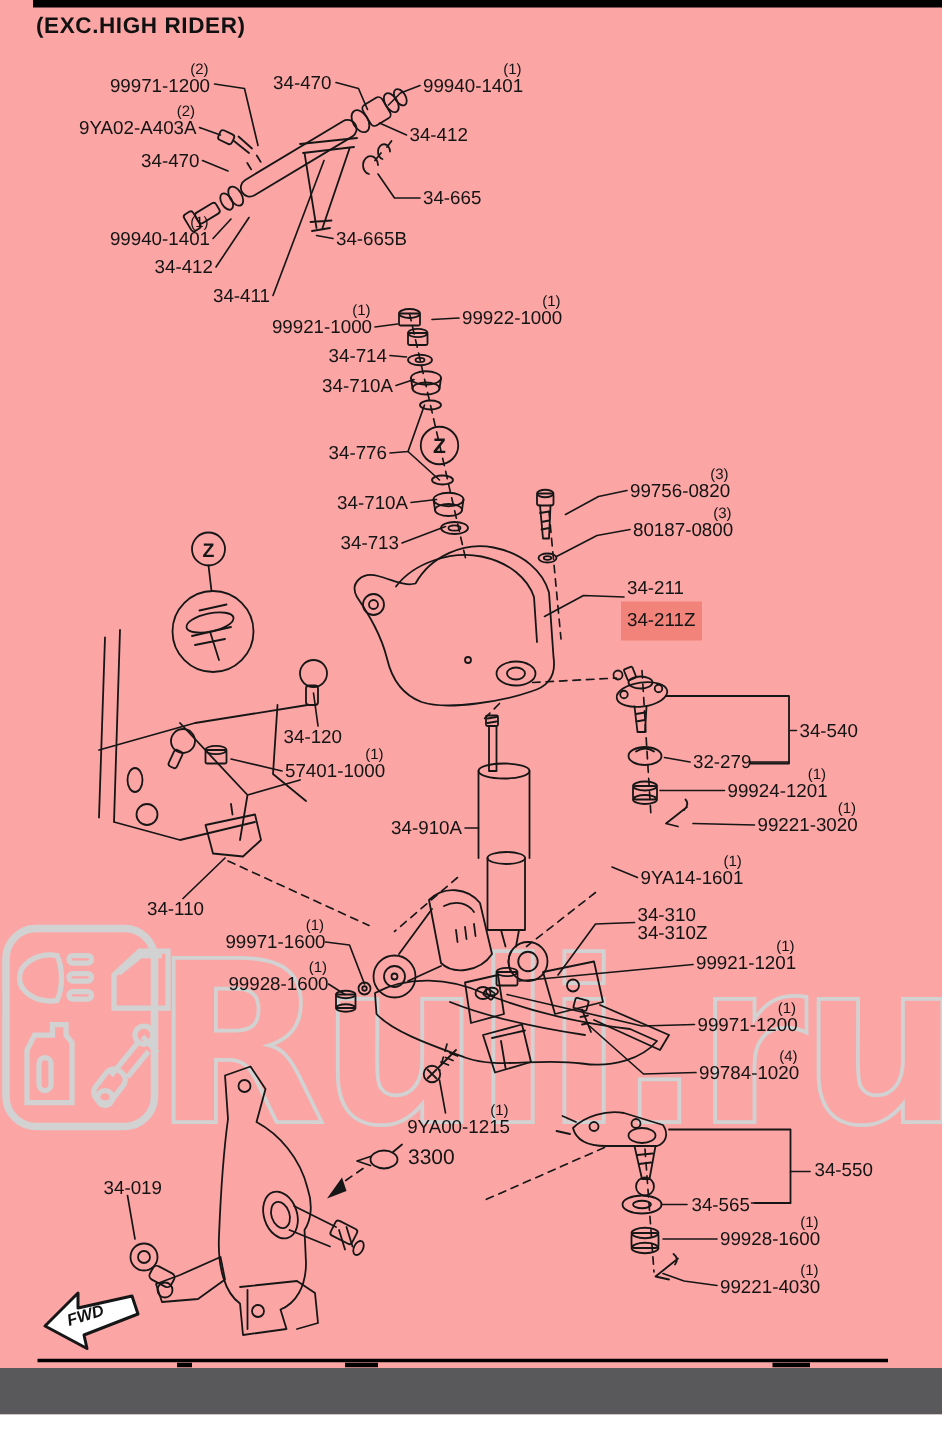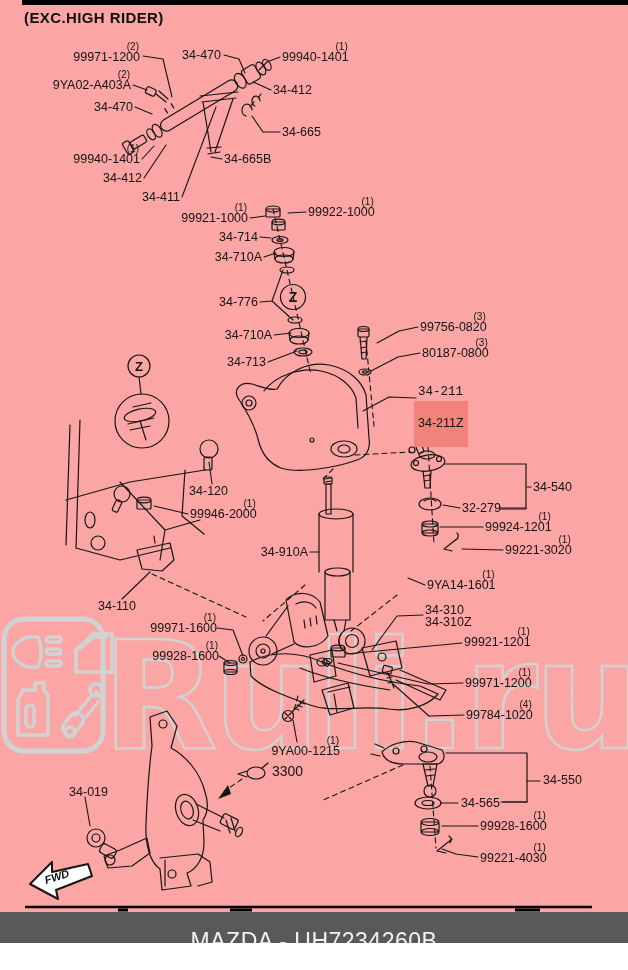--- a/index.html
+++ b/index.html
@@ -2,21 +2,21 @@
 <html><head>
 <meta charset="utf-8">
 <style>
   html,body{margin:0;padding:0;background:#fff;}
   #stage{position:relative;width:628px;height:943px;background:#fca5a5;overflow:hidden;
          font-family:"Liberation Sans",sans-serif;}
   #art{position:absolute;left:0;top:0;z-index:1;}
   #labels{position:absolute;left:0;top:0;width:628px;height:970px;z-index:2;pointer-events:none;}
   .lbl{position:absolute;font-size:12.5px;color:#141414;white-space:nowrap;line-height:1.1;}
   .lbl .cnt{position:absolute;top:-10px;right:1px;font-size:10px;color:#141414;}
-  .lbl.hl{padding:16px 4px;margin:-2px 0 0 -4px;}
+  .lbl.hl{padding:6px 4px;margin:-2px 0 0 -4px;}
   #title{position:absolute;left:24px;top:9px;font-size:15px;font-weight:bold;color:#111;
          letter-spacing:.4px;z-index:2;}
   #footer{position:absolute;left:0;top:912px;width:628px;height:58px;display:flex;
           align-items:center;justify-content:center;gap:45px;z-index:3;}
   #footer span{font-size:23px;color:#f2f2f2;letter-spacing:.5px;}
 </style>
 </head>
 <body>
 
 <div id="stage">
@@ -326,24 +326,24 @@
       <div class="lbl" style="left: 180px; top: 191px; transform: translateX(-100%); text-align: right;"><span>34-411</span></div>
       <div class="lbl" style="left: 248px; top: 212px; transform: translateX(-100%);"><span>99921-1000</span><span class="cnt">(1)</span></div>
       <div class="lbl" style="left: 308px; top: 206px;"><span>99922-1000</span><span class="cnt">(1)</span></div>
       <div class="lbl" style="left: 258px; top: 231px; transform: translateX(-100%);"><span>34-714</span></div>
       <div class="lbl" style="left: 262px; top: 251px; transform: translateX(-100%);"><span>34-710A</span></div>
       <div class="lbl" style="left: 258px; top: 296px; transform: translateX(-100%);"><span>34-776</span></div>
       <div class="lbl" style="left: 272px; top: 329px; transform: translateX(-100%);"><span>34-710A</span></div>
       <div class="lbl" style="left: 266px; top: 356px; transform: translateX(-100%);"><span>34-713</span></div>
       <div class="lbl" style="left: 420px; top: 321px;"><span>99756-0820</span><span class="cnt">(3)</span></div>
       <div class="lbl" style="left: 422px; top: 347px;"><span>80187-0800</span><span class="cnt">(3)</span></div>
-      <div class="lbl" style="left: 418px; top: 386px; font-family: Liberation Mono, monospace;"><span>34-211</span></div>
+      <div class="lbl" style="left: 418px; top: 386px;"><span>34-211</span></div>
       <div class="lbl hl" style="left: 418px; top: 403px; background: rgb(242, 131, 123);"><span>34-211Z</span></div>
       <div class="lbl" style="left: 228px; top: 485px; transform: translateX(-100%);"><span>34-120</span></div>
-      <div class="lbl" style="left: 190px; top: 508px;"><span>99946-2000</span><span class="cnt">(1)</span></div>
+      <div class="lbl" style="left: 190px; top: 508px;"><span>57401-1000</span><span class="cnt">(1)</span></div>
       <div class="lbl" style="left: 120px; top: 600px; transform: translateX(-100%); margin-left: 16px;"><span>34-110</span></div>
       <div class="lbl" style="left: 308px; top: 546px; transform: translateX(-100%);"><span>34-910A</span></div>
       <div class="lbl" style="left: 533px; top: 481px;"><span>34-540</span></div>
       <div class="lbl" style="left: 462px; top: 502px;"><span>32-279</span></div>
       <div class="lbl" style="left: 485px; top: 521px;"><span>99924-1201</span><span class="cnt">(1)</span></div>
       <div class="lbl" style="left: 505px; top: 544px;"><span>99221-3020</span><span class="cnt">(1)</span></div>
       <div class="lbl" style="left: 427px; top: 579px;"><span>9YA14-1601</span><span class="cnt">(1)</span></div>
       <div class="lbl" style="left: 425px; top: 604px;"><span>34-310</span></div>
       <div class="lbl" style="left: 425px; top: 616px;"><span>34-310Z</span></div>
       <div class="lbl" style="left: 464px; top: 636px;"><span>99921-1201</span><span class="cnt">(1)</span></div>
@@ -354,15 +354,14 @@
       <div class="lbl" style="left: 340px; top: 745px; transform: translateX(-100%);"><span>9YA00-1215</span><span class="cnt">(1)</span></div>
       <div class="lbl" style="left: 272px; top: 764px; font-size: 14px;"><span>3300</span></div>
       <div class="lbl" style="left: 108px; top: 786px; transform: translateX(-100%);"><span>34-019</span></div>
       <div class="lbl" style="left: 543px; top: 774px;"><span>34-550</span></div>
       <div class="lbl" style="left: 461px; top: 797px;"><span>34-565</span></div>
       <div class="lbl" style="left: 480px; top: 820px;"><span>99928-1600</span><span class="cnt">(1)</span></div>
       <div class="lbl" style="left: 480px; top: 852px;"><span>99221-4030</span><span class="cnt">(1)</span></div>
     </div>
 
   <div id="footer" style="background: rgb(89, 89, 91);">
-    <span>MAZDA - UH7234260B</span>
   </div>
 </div>
 
 </body></html>

